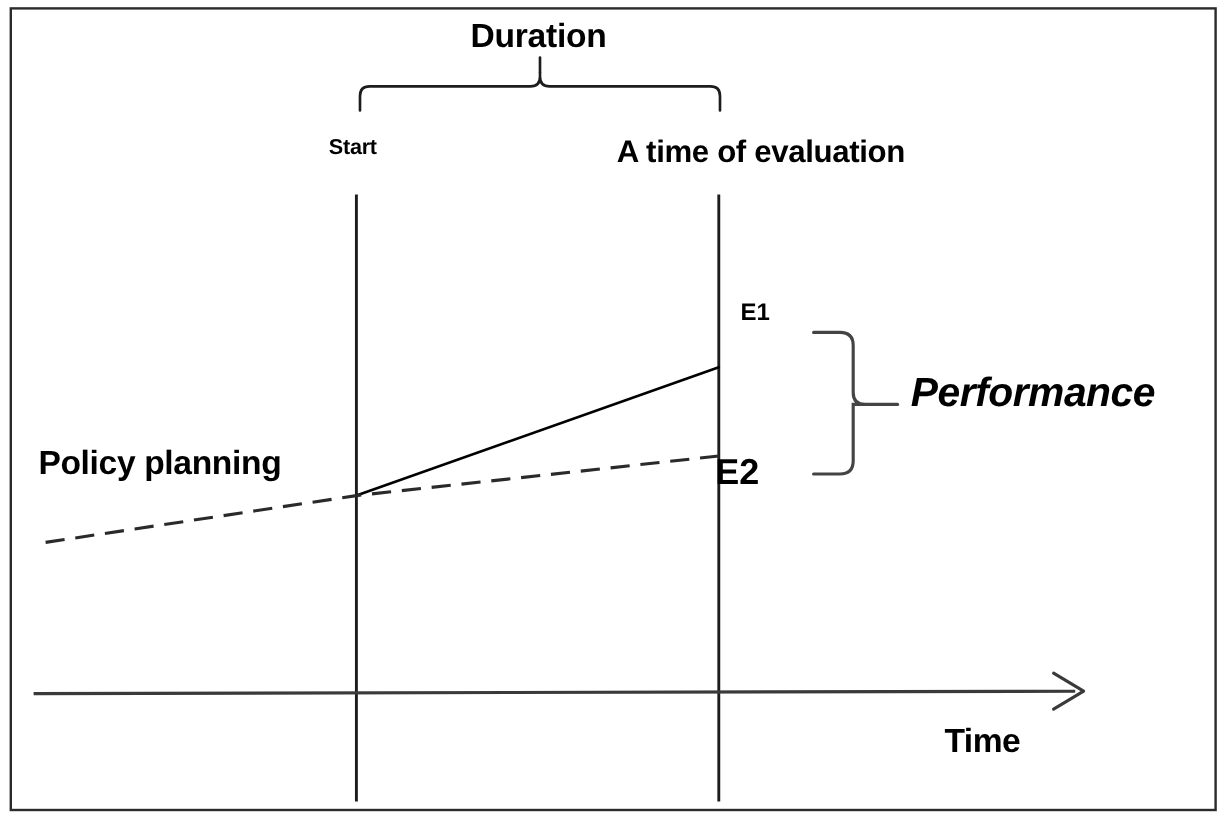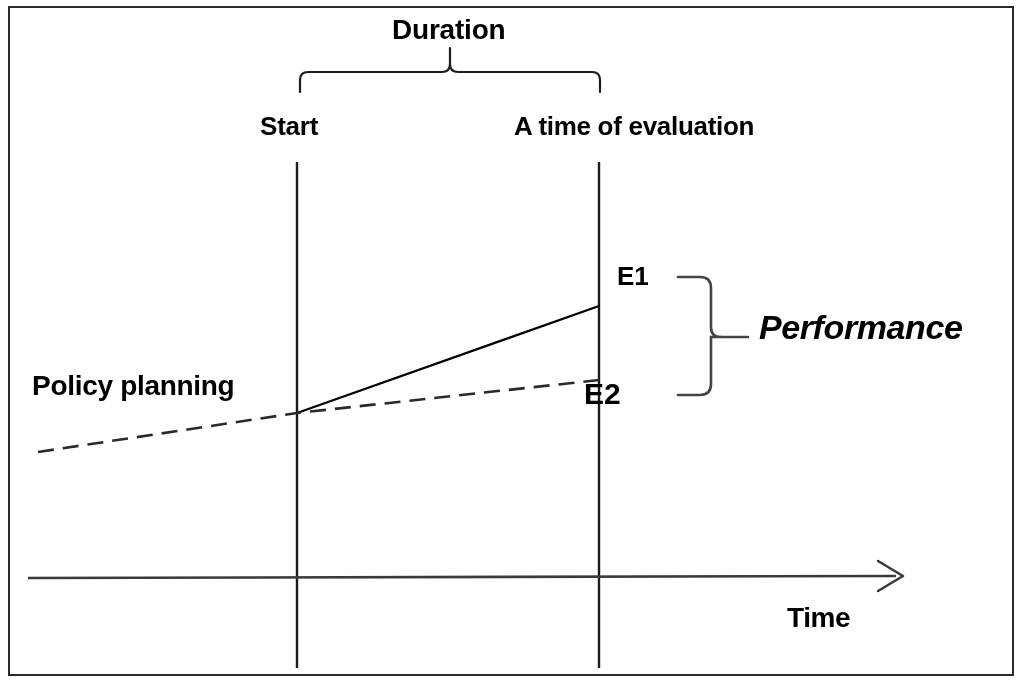--- a/index.html
+++ b/index.html
@@ -42,44 +42,44 @@
     white-space: nowrap;
     line-height: 1;
   }
   .lbl-duration {
     left: 392px;
     top: 16px;
     font-size: 28px;
     letter-spacing: -0.2px;
   }
   .lbl-start {
-    left: 260px;
+    left: 274px;
     top: 113px;
-    font-size: 26px;
+    font-size: 18px;
     letter-spacing: -0.2px;
   }
   .lbl-eval {
     left: 514px;
     top: 113px;
     font-size: 26px;
     letter-spacing: -0.3px;
   }
   .lbl-policy {
     left: 32px;
     top: 372px;
     font-size: 28px;
     letter-spacing: -0.3px;
   }
   .lbl-e1 {
     left: 617px;
-    top: 263px;
-    font-size: 26px;
+    top: 251px;
+    font-size: 20px;
   }
   .lbl-e2 {
-    left: 584px;
+    left: 596px;
     top: 379px;
     font-size: 30px;
   }
   .lbl-performance {
     left: 759px;
     top: 310px;
     font-size: 34px;
     letter-spacing: -0.4px;
     font-style: italic;
   }

